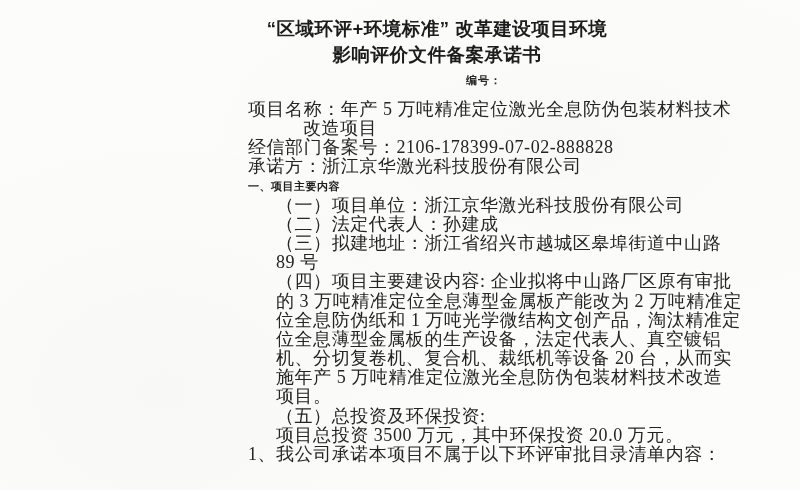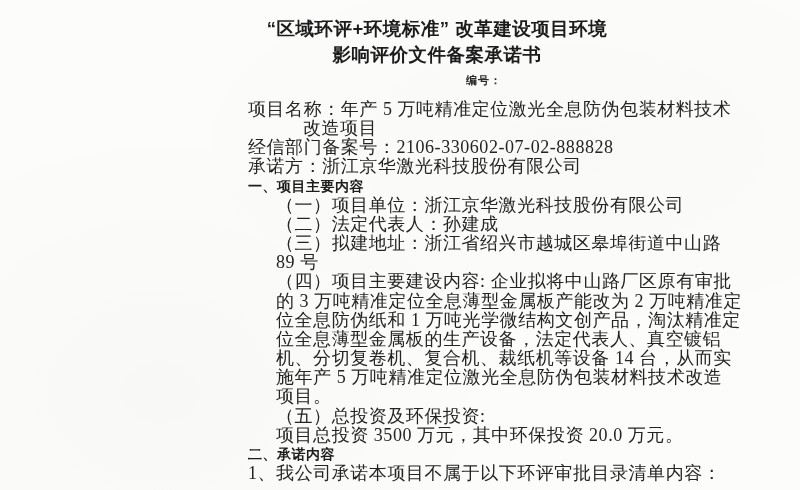--- a/index.html
+++ b/index.html
@@ -57,55 +57,54 @@
     white-space: nowrap;
     color: #242423;
   }
 
   .line.ind { margin-left: 28px; }
   .line.hang { margin-left: 55px; }
 
   .line.head {
     font-family: "Liberation Sans", "DejaVu Sans", sans-serif;
     font-weight: bold;
-    font-size: 14px;
+    font-size: 11px;
     letter-spacing: 0.5px;
     color: #1d1d1d;
   }
 </style>
 </head>
 <body>
 
 <div class="page">
   <div class="content">
 
     <div class="doc-title">
       <div>“区域环评+环境标准” 改革建设项目环境</div>
       <div>影响评价文件备案承诺书</div>
     </div>
 
     <div class="serial">编号：</div>
 
     <div class="doc-body">
       <div class="line">项目名称：年产 5 万吨精准定位激光全息防伪包装材料技术</div>
       <div class="line hang">改造项目</div>
-      <div class="line">经信部门备案号：2106-330602-07-02-888828</div>
+      <div class="line">经信部门备案号：2106-178399-07-02-888828</div>
       <div class="line">承诺方：浙江京华激光科技股份有限公司</div>
       <div class="line head">一、项目主要内容</div>
       <div class="line ind">（一）项目单位：浙江京华激光科技股份有限公司</div>
       <div class="line ind">（二）法定代表人：孙建成</div>
       <div class="line ind">（三）拟建地址：浙江省绍兴市越城区皋埠街道中山路</div>
       <div class="line ind">89 号</div>
       <div class="line ind">（四）项目主要建设内容: 企业拟将中山路厂区原有审批</div>
       <div class="line ind">的 3 万吨精准定位全息薄型金属板产能改为 2 万吨精准定</div>
       <div class="line ind">位全息防伪纸和 1 万吨光学微结构文创产品，淘汰精准定</div>
       <div class="line ind">位全息薄型金属板的生产设备，法定代表人、真空镀铝</div>
-      <div class="line ind">机、分切复卷机、复合机、裁纸机等设备 14 台，从而实</div>
+      <div class="line ind">机、分切复卷机、复合机、裁纸机等设备 20 台，从而实</div>
       <div class="line ind">施年产 5 万吨精准定位激光全息防伪包装材料技术改造</div>
       <div class="line ind">项目。</div>
       <div class="line ind">（五）总投资及环保投资:</div>
       <div class="line ind">项目总投资 3500 万元，其中环保投资 20.0 万元。</div>
-      <div class="line head">二、承诺内容</div>
       <div class="line">1、我公司承诺本项目不属于以下环评审批目录清单内容：</div>
     </div>
 
   </div>
 </div>
 
 </body></html>

